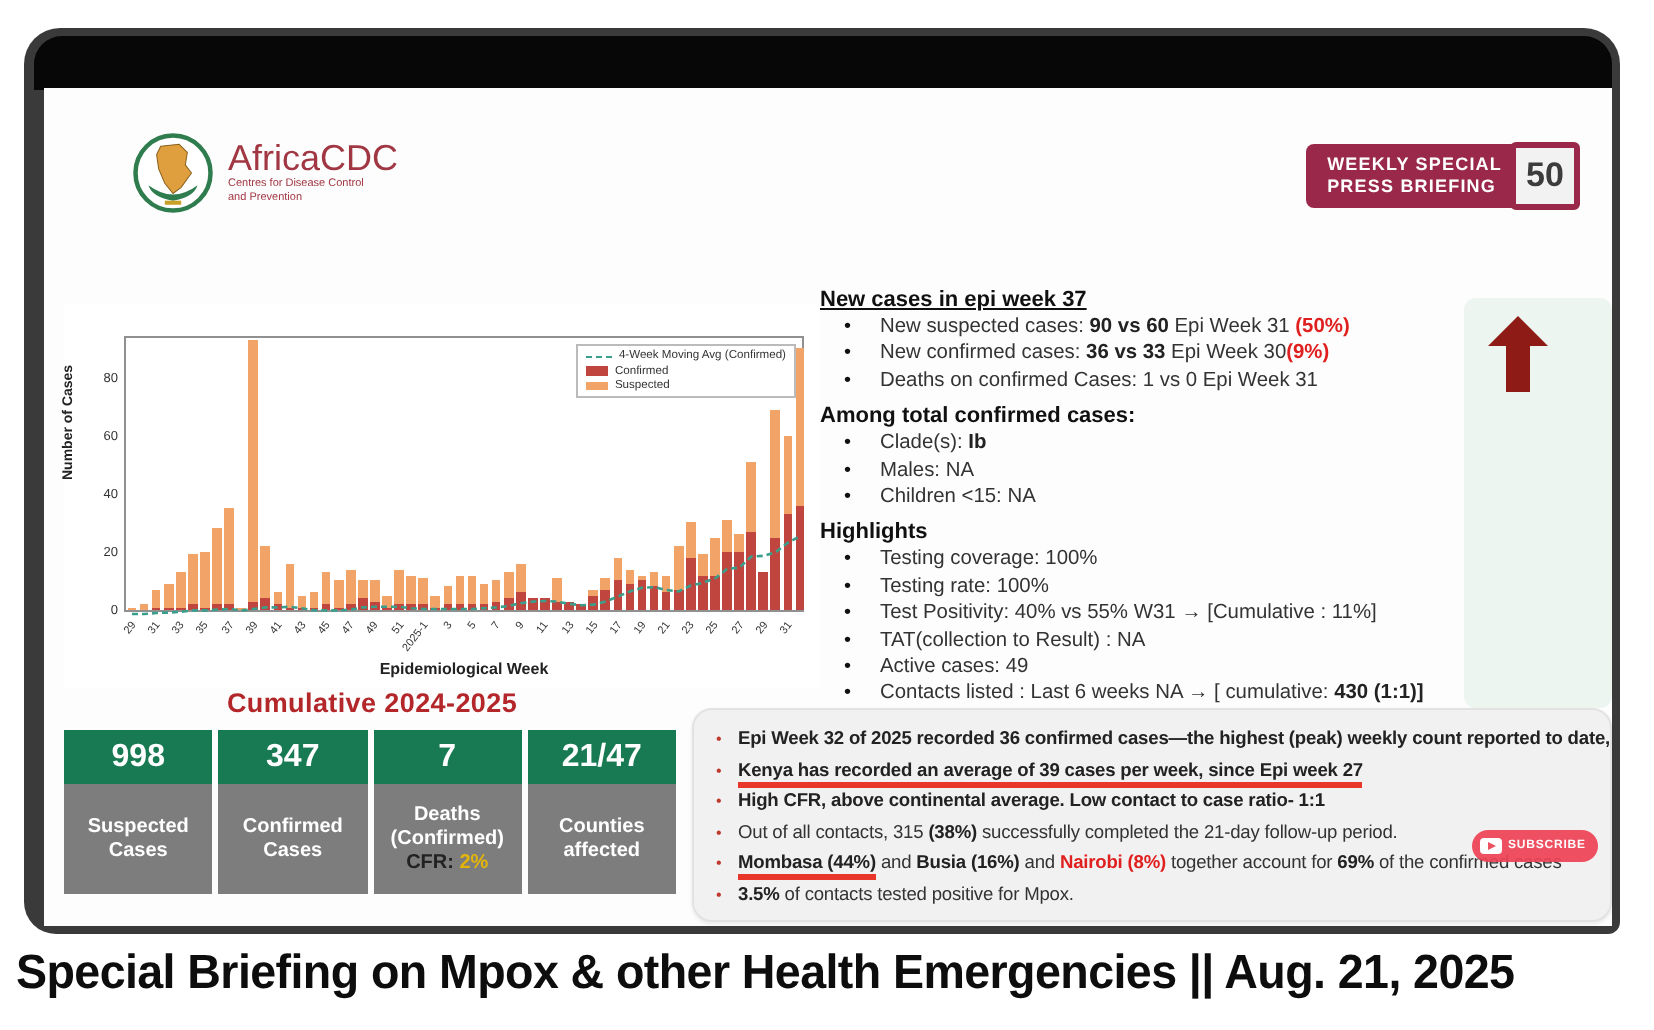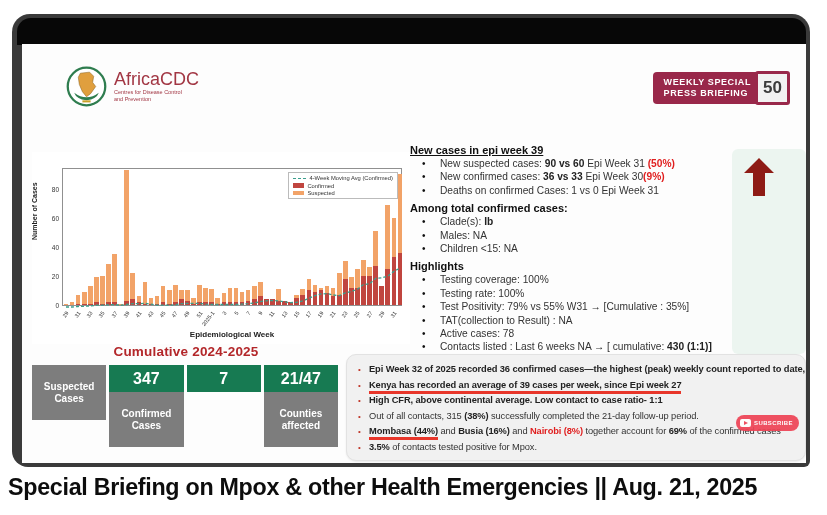--- a/index.html
+++ b/index.html
@@ -415,57 +415,62 @@
             <div class="xtick" style="left: 260.464px;">25</div>
             <div class="xtick" style="left: 272.607px;">27</div>
             <div class="xtick" style="left: 284.75px;">29</div>
             <div class="xtick" style="left: 296.893px;">31</div>
           </div>
         <div class="xlabel">Epidemiological Week</div>
       </div>
 
       <div class="rpanel">
         <div class="rp-sec">
-          <div class="rp-head underlined">New cases in epi week 39</div>
+          <div class="rp-head underlined">New cases in epi week 37</div>
           <div class="rp-bullet"><span class="">New suspected cases: </span><span class="seg-b">90 vs 60</span><span class=""> Epi Week 31 </span><span class="seg-br">(50%)</span></div>
           <div class="rp-bullet"><span class="">New confirmed cases: </span><span class="seg-b">36 vs 33</span><span class=""> Epi Week 30</span><span class="seg-br">(9%)</span></div>
           <div class="rp-bullet"><span class="">Deaths on confirmed Cases: 1 vs 0 Epi Week 31</span></div>
         </div>
         <div class="rp-sec">
           <div class="rp-head">Among total confirmed cases:</div>
           <div class="rp-bullet"><span class="">Clade(s): </span><span class="seg-b">Ib</span></div>
           <div class="rp-bullet"><span class="">Males: NA</span></div>
           <div class="rp-bullet"><span class="">Children &lt;15: NA</span></div>
         </div>
         <div class="rp-sec">
           <div class="rp-head">Highlights</div>
           <div class="rp-bullet"><span class="">Testing coverage: 100%</span></div>
           <div class="rp-bullet"><span class="">Testing rate: 100%</span></div>
-          <div class="rp-bullet"><span class="">Test Positivity: 79% vs 55% W31  →   [Cumulative : 35%]</span></div>
+          <div class="rp-bullet"><span class="">Test Positivity: 40% vs 55% W31  →   [Cumulative : 11%]</span></div>
           <div class="rp-bullet"><span class="">TAT(collection to Result) : NA</span></div>
-          <div class="rp-bullet"><span class="">Active cases: 78</span></div>
+          <div class="rp-bullet"><span class="">Active cases: 49</span></div>
           <div class="rp-bullet"><span class="">Contacts listed : Last 6 weeks NA  → [ cumulative: </span><span class="seg-b">430 (1:1)</span><span class="seg-b">]</span></div>
         </div>
       </div>
 
       <div class="cum-head">Cumulative 2024-2025</div>
       <div class="cards">
         <div class="card">
+          <div class="card-value">998</div>
           <div class="card-body">
               <span>Suspected Cases</span>
             </div>
         </div>
         <div class="card">
           <div class="card-value">347</div>
           <div class="card-body">
               <span>Confirmed Cases</span>
             </div>
         </div>
         <div class="card">
           <div class="card-value">7</div>
+          <div class="card-body">
+            <span>Deaths (Confirmed)</span>
+            <span><span class="seg-b">CFR: </span><span class="seg-by">2%</span></span>
+          </div>
         </div>
         <div class="card">
           <div class="card-value">21/47</div>
           <div class="card-body">
               <span>Counties affected</span>
             </div>
         </div>
       </div>
 
       <div class="notes">

